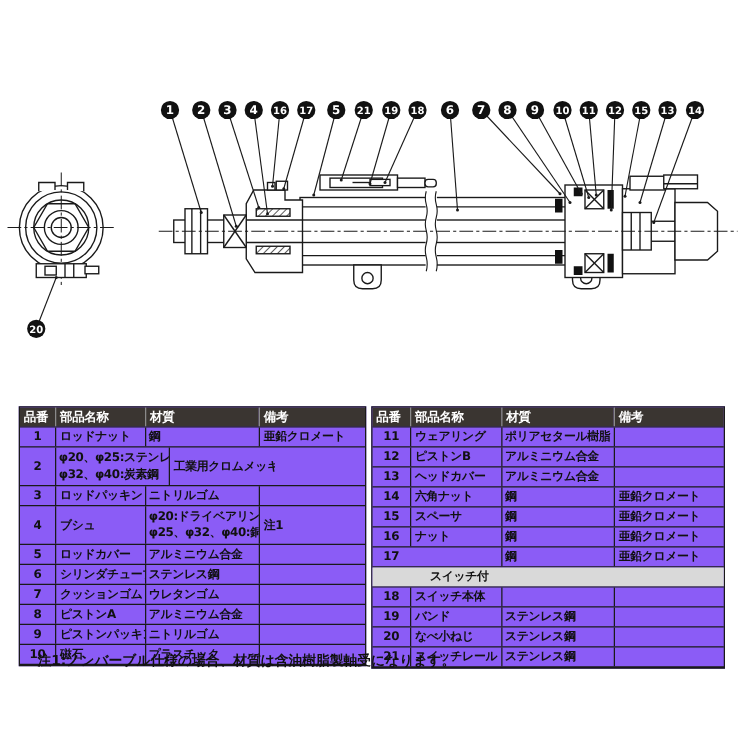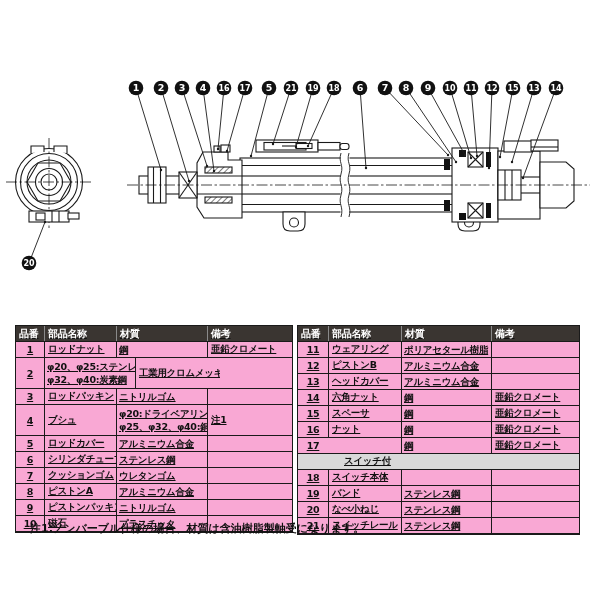--- a/index.html
+++ b/index.html
@@ -4,21 +4,21 @@
 <style>
   html,body{margin:0;padding:0;background:#fff;}
   #page{position:relative;width:600px;height:600px;background:#ffffff;overflow:hidden;
         font-family:"DejaVu Sans",sans-serif;color:#111;}
   svg text{font-family:"DejaVu Sans",sans-serif;}
   .cl{stroke-dasharray:11 2.5 2.5 2.5;stroke-width:0.8;}
   .leader{stroke:#1a1a1a;stroke-width:0.9;}
   .cnum{fill:#ffffff;font-weight:bold;text-anchor:middle;}
   #note-top{position:absolute;left:17px;top:301px;font-size:11px;font-weight:bold;letter-spacing:0px;white-space:nowrap;}
   #note-bottom{position:absolute;left:30px;top:521px;font-size:11px;font-weight:bold;white-space:nowrap;text-align:center;}
-  .tbl{position:absolute;top:325px;border:1.5px solid #1a1a1a;border-bottom-width:2.5px;background:#f9a8d4;text-decoration:underline;}
+  .tbl{position:absolute;top:325px;border:1.5px solid #1a1a1a;border-bottom-width:2.5px;background:#8b5cf6;}
   .trow{display:flex;border-top:1px solid #1a1a1a;}
   .trow:first-child{border-top:none;}
   .cell{box-sizing:border-box;height:auto;display:flex;align-items:center;overflow:hidden;
         font-size:9.5px;font-weight:bold;letter-spacing:-0.3px;padding-left:3px;white-space:nowrap;}
   .cell + .cell{border-left:1px solid #1a1a1a;}
   .hcell{background:#3a3531;color:#fff;font-size:10px;padding-left:3px;}
   .hcell + .hcell{border-left:1px solid #8a8a8a;}
   .ncell{justify-content:center;padding-left:0;}
   .mcell{flex-direction:column;align-items:flex-start;justify-content:center;padding-left:2px;}
   .mline{line-height:13px;font-size:9.5px;font-weight:bold;white-space:nowrap;}

